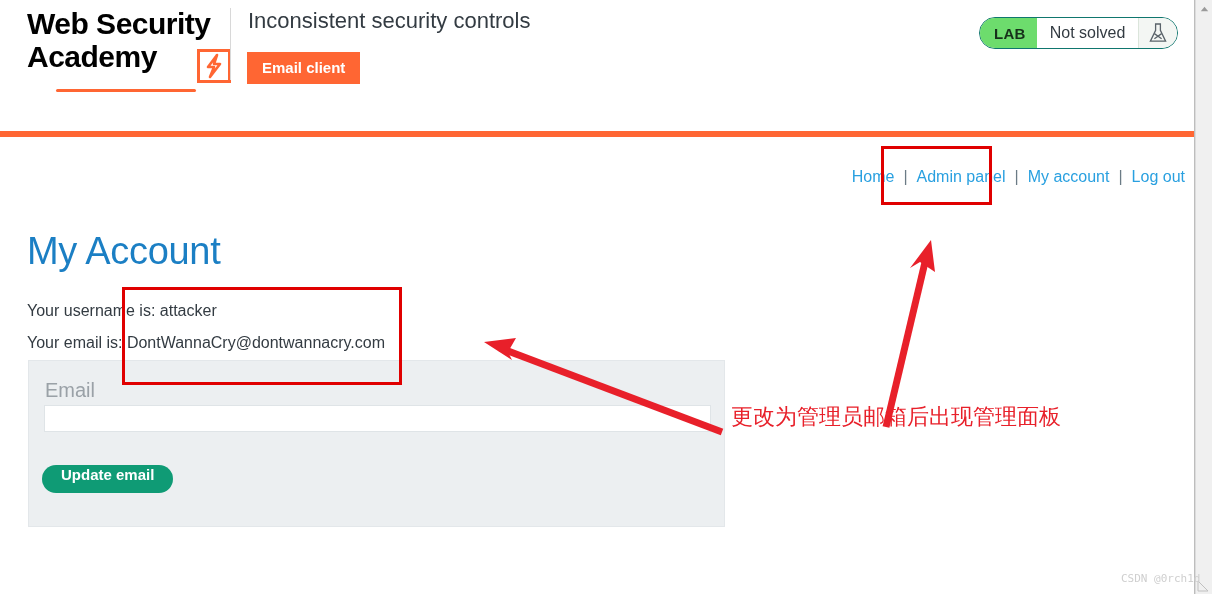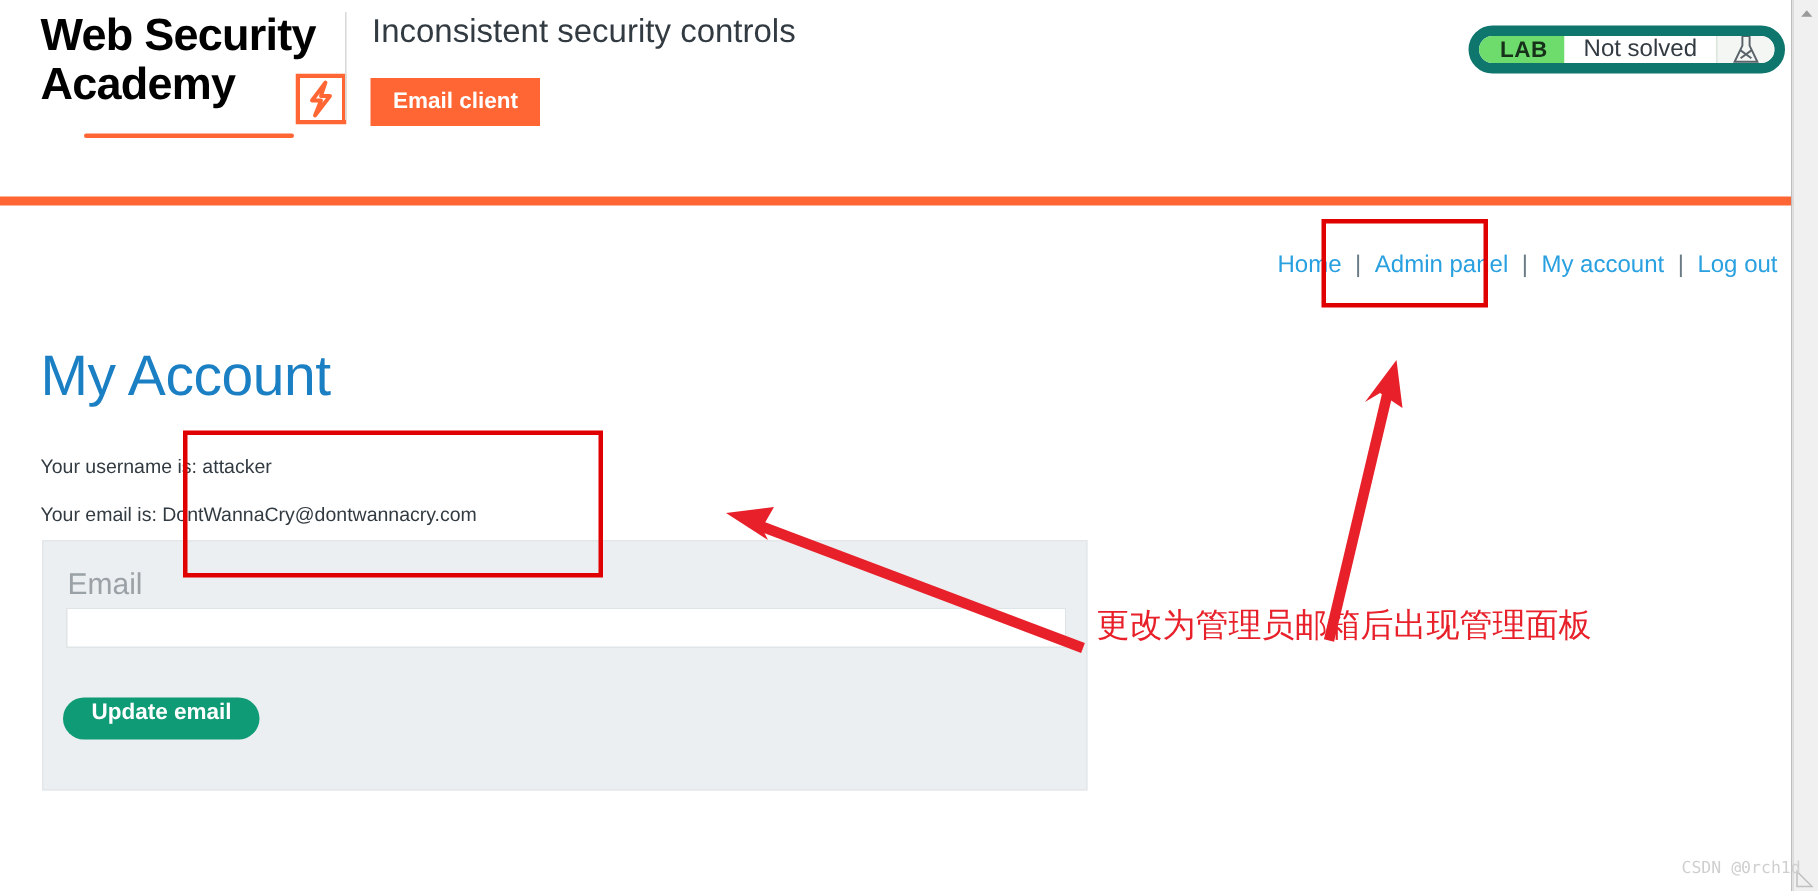--- a/index.html
+++ b/index.html
@@ -96,21 +96,21 @@
   
   #lab-status {
     position: absolute;
     left: 979px; top: 17px;
     height: 32px;
     display: flex;
     align-items: stretch;
     border-radius: 16px;
     overflow: hidden;
     background: #ffffff;
-    border: 7px solid #0f766e;
+    border: 1px solid #0f766e;
   }
   #lab-tag {
     background: #6ddc6d;
     color: #17301a;
     font-weight: bold;
     font-size: 15px;
     display: flex;
     align-items: center;
     padding: 0 11px 0 14px;
     letter-spacing: 0.3px;
@@ -166,21 +166,21 @@
     font-size: 38px;
     font-weight: normal;
     color: #1b7fc4;
     margin: 0;
     letter-spacing: -0.3px;
   }
 
   #account-info {
     position: absolute;
     left: 27px; top: 295px;
-    font-size: 13px;
+    font-size: 16px;
     color: #333b42;
     line-height: 32px;
   }
   #account-info p { margin: 0; white-space: nowrap; }
 
   
   #email-form {
     position: absolute;
     left: 28px; top: 360px;
     width: 697px; height: 167px;

